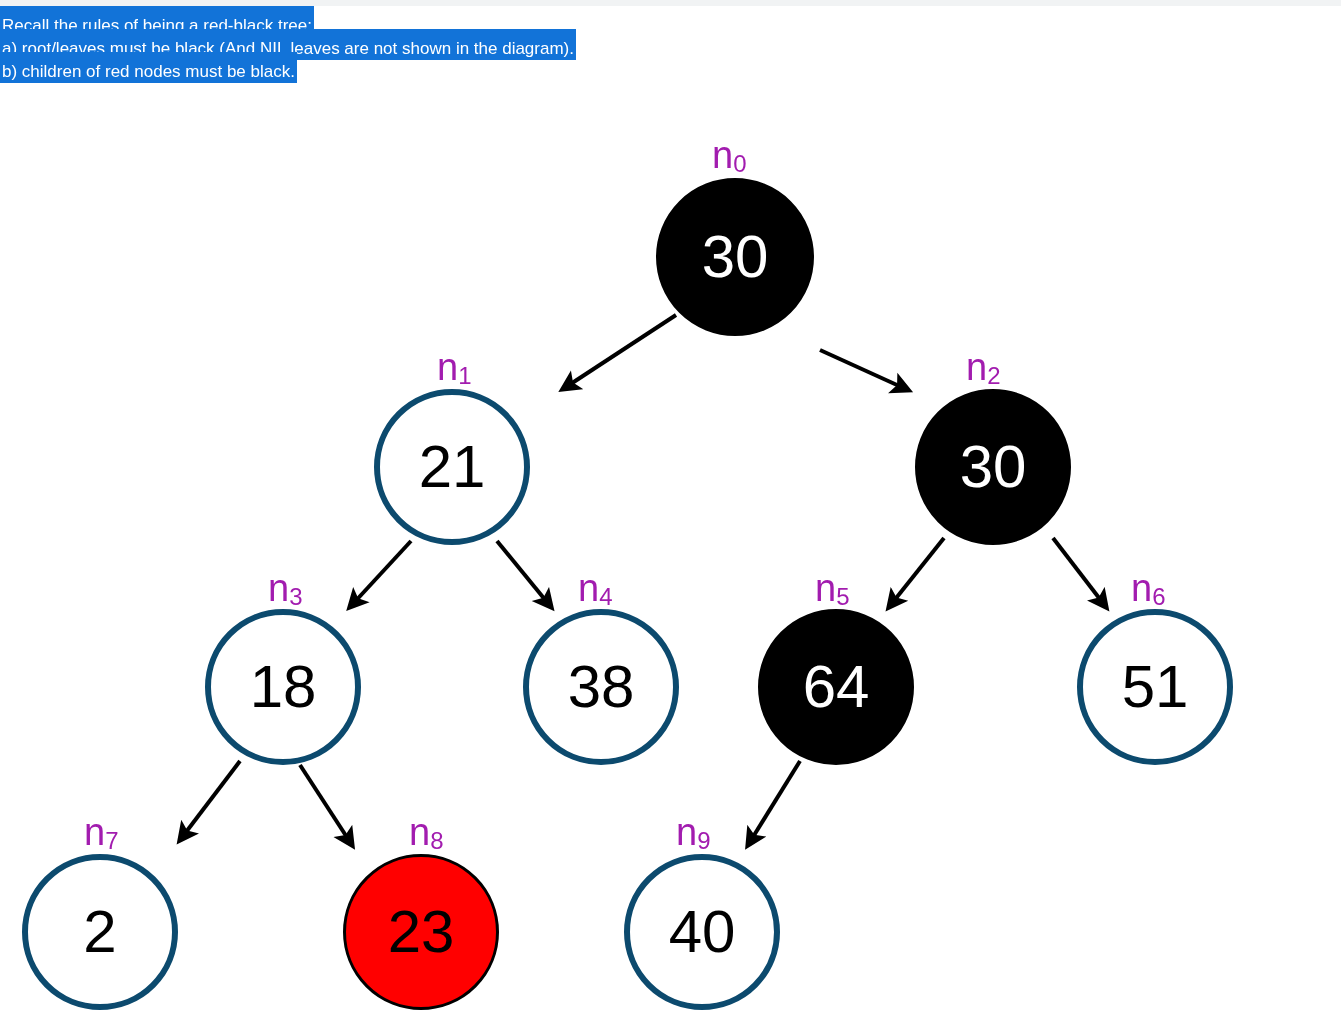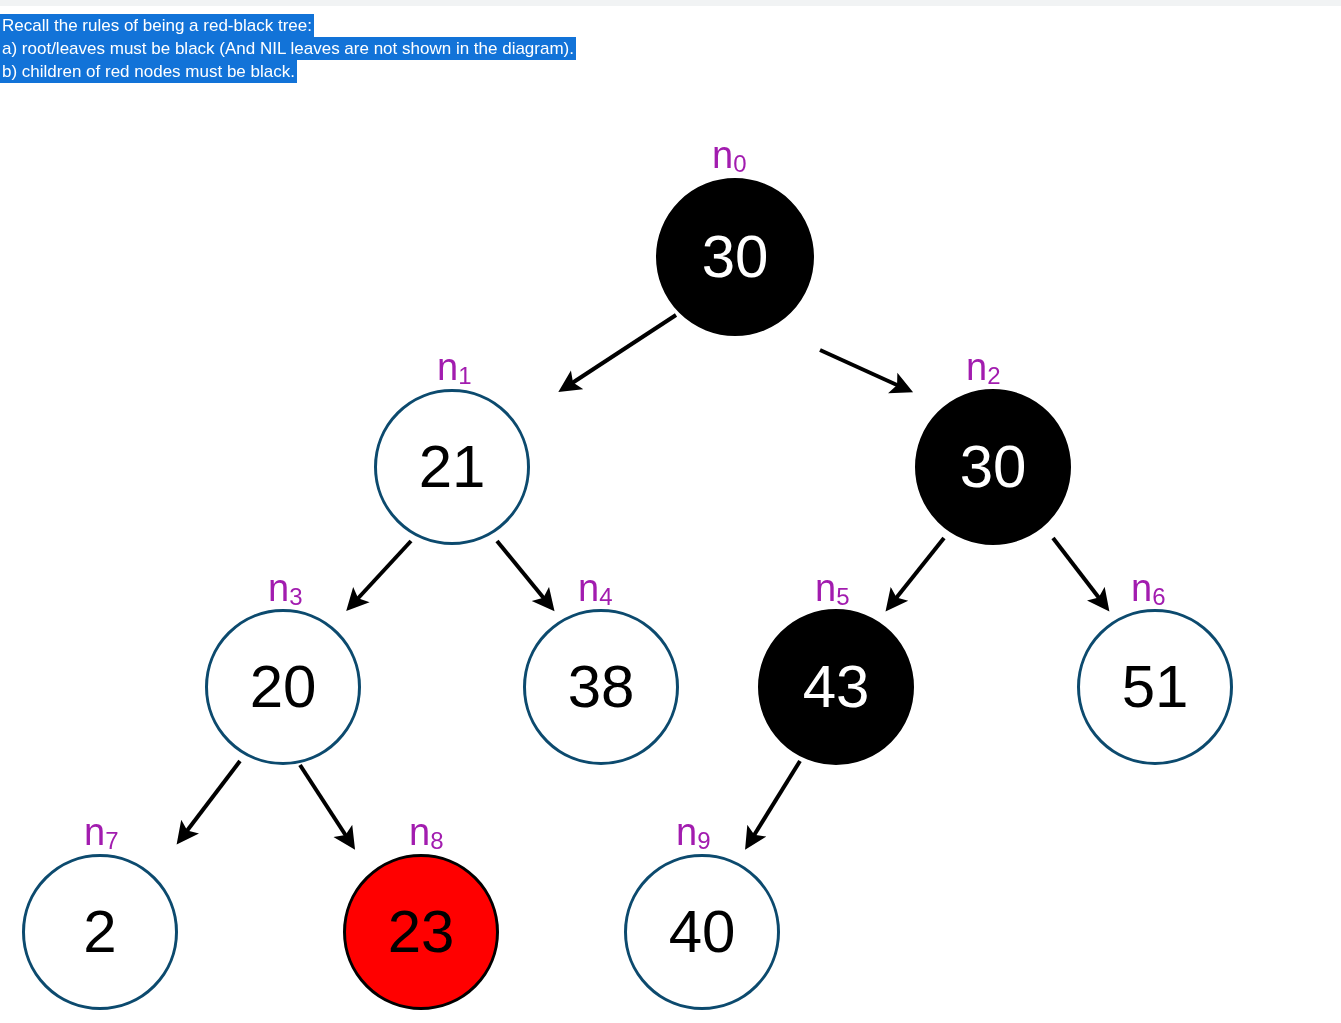--- a/index.html
+++ b/index.html
@@ -32,21 +32,21 @@
     line-height: 23px;
     height: 23px;
     white-space: pre;
     font-size: 17px;
     color: #ffffff;
     font-family: "Liberation Sans", sans-serif;
   }
   .rule-line span.hl {
     background: #1273d8;
     color: #ffffff;
-    padding: 2px 2px 2px 2px;
+    padding: 10px 2px 2px 2px;
     box-decoration-break: clone;
     -webkit-box-decoration-break: clone;
   }
   #tree-canvas {
     position: absolute;
     left: 0;
     top: 0;
     width: 1341px;
     height: 1023px;
     pointer-events: none;
@@ -62,21 +62,21 @@
     font-size: 60px;
     line-height: 1;
   }
   .node.black {
     background: #000000;
     border: 3px solid #000000;
     color: #ffffff;
   }
   .node.white {
     background: #ffffff;
-    border: 3px solid #0c4a6e;
+    border: 6px solid #0c4a6e;
     color: #000000;
   }
   .node.red {
     background: #ff0000;
     border: 3px solid #000000;
     color: #000000;
   }
   .node-label {
     position: absolute;
     font-family: "Liberation Sans", sans-serif;
@@ -130,29 +130,29 @@
     <div class="node-label" style="left: 437px; top: 348px;"><span>n</span><sub>1</sub></div>
     <div class="node white" style="left: 374px; top: 389px; width: 156px; height: 156px;">
       <span>21</span>
     </div>
     <div class="node-label" style="left: 966px; top: 348px;"><span>n</span><sub>2</sub></div>
     <div class="node black" style="left: 915px; top: 389px; width: 156px; height: 156px;">
       <span>30</span>
     </div>
     <div class="node-label" style="left: 268px; top: 569px;"><span>n</span><sub>3</sub></div>
     <div class="node white" style="left: 205px; top: 609px; width: 156px; height: 156px;">
-      <span>20</span>
+      <span>18</span>
     </div>
     <div class="node-label" style="left: 578px; top: 569px;"><span>n</span><sub>4</sub></div>
     <div class="node white" style="left: 523px; top: 609px; width: 156px; height: 156px;">
       <span>38</span>
     </div>
     <div class="node-label" style="left: 815px; top: 569px;"><span>n</span><sub>5</sub></div>
     <div class="node black" style="left: 758px; top: 609px; width: 156px; height: 156px;">
-      <span>43</span>
+      <span>64</span>
     </div>
     <div class="node-label" style="left: 1131px; top: 569px;"><span>n</span><sub>6</sub></div>
     <div class="node white" style="left: 1077px; top: 609px; width: 156px; height: 156px;">
       <span>51</span>
     </div>
     <div class="node-label" style="left: 84px; top: 813px;"><span>n</span><sub>7</sub></div>
     <div class="node white" style="left: 22px; top: 854px; width: 156px; height: 156px;">
       <span>2</span>
     </div>
     <div class="node-label" style="left: 409px; top: 813px;"><span>n</span><sub>8</sub></div>

